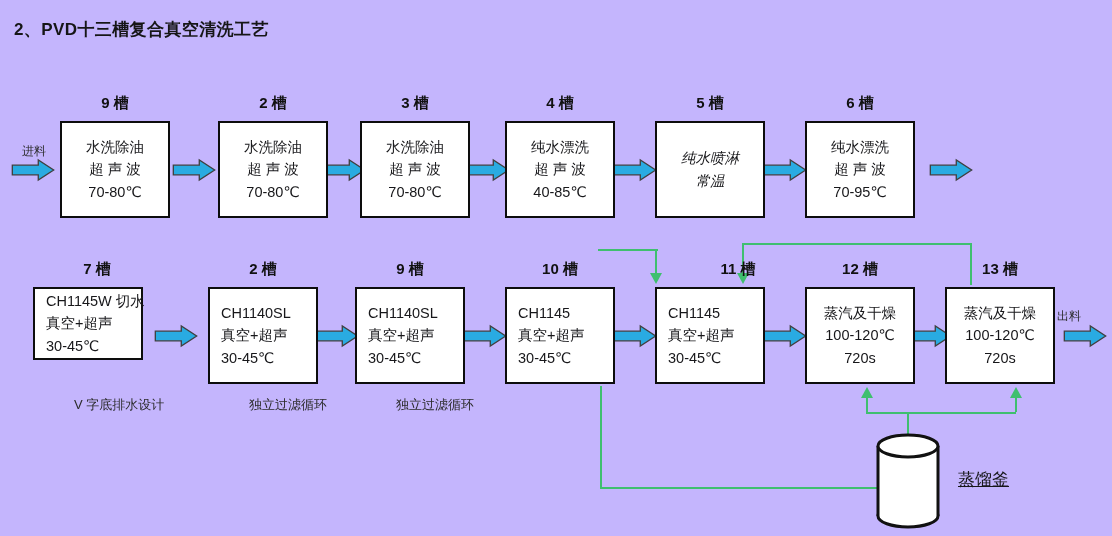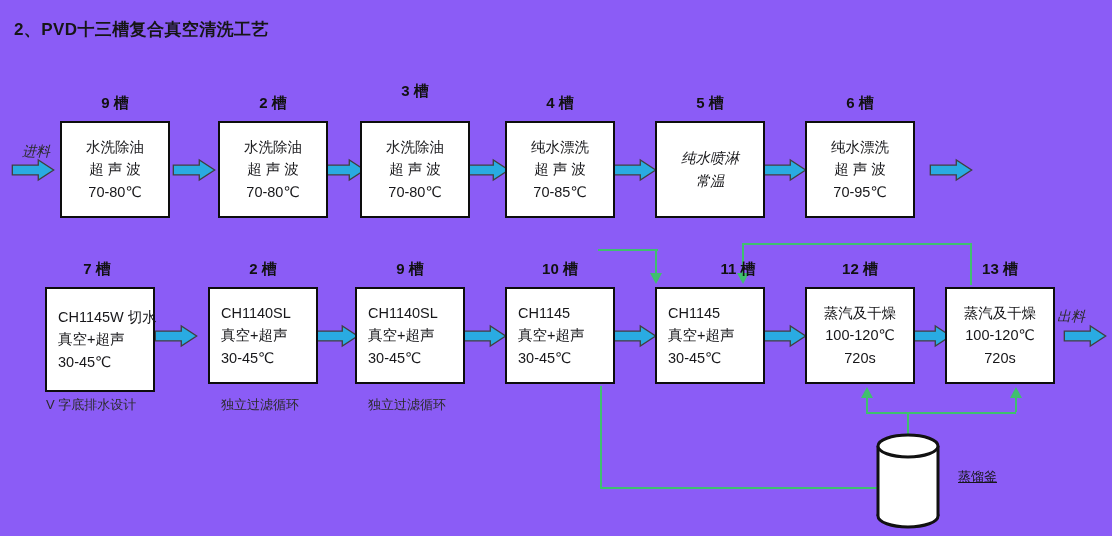--- a/index.html
+++ b/index.html
@@ -8,21 +8,21 @@
     background: #ffffff;
   }
   body {
     font-family: "Liberation Sans", "DejaVu Sans", sans-serif;
     color: #1a1a1a;
   }
   #canvas {
     position: relative;
     width: 1112px;
     height: 536px;
-    background: #8b5cf6;
+    background: #c4b5fd;
     overflow: hidden;
   }
   #title {
     position: absolute;
     left: 14px;
     top: 18px;
     font-size: 17px;
     font-weight: bold;
     letter-spacing: 0.4px;
     color: #161616;
@@ -62,29 +62,29 @@
     white-space: nowrap;
     z-index: 5;
   }
   
   .foot {
     position: absolute;
     font-size: 13px;
     color: #2b2b2b;
     white-space: nowrap;
     z-index: 5;
+    margin-left: 28px;
   }
   
   .endlabel {
     position: absolute;
-    font-size: 14px;
+    font-size: 12px;
     color: #2b2b2b;
     white-space: nowrap;
     z-index: 6;
-    font-style: italic;
   }
   
   .barrow {
     position: absolute;
     z-index: 3;
   }
   
   .gline {
     position: absolute;
     background: #3fbf6f;
@@ -112,21 +112,21 @@
     border-bottom: 6px solid transparent;
     border-left: 11px solid #3fbf6f;
   }
   
   #tank {
     position: absolute;
     z-index: 4;
   }
   #tank-label {
     position: absolute;
-    font-size: 13px;
+    font-size: 17px;
     color: #17171a;
     white-space: nowrap;
     z-index: 6;
     text-decoration: underline;
   }
 </style>
 </head>
 <body>
 
 <div id="canvas">
@@ -144,42 +144,42 @@
         <div class="ln">水洗除油</div>
         <div class="ln ">超 声 波</div>
         <div class="ln">70-80℃</div>
       </div>
       <div class="cap" style="left: 218px; top: 94px; width: 110px; text-align: center;">2 槽</div>
       <div class="pbox" style="left: 360px; top: 121px; width: 110px; height: 97px;">
         <div class="ln">水洗除油</div>
         <div class="ln ">超 声 波</div>
         <div class="ln">70-80℃</div>
       </div>
-      <div class="cap" style="left: 360px; top: 82px; width: 110px;">3 槽</div>
+      <div class="cap" style="left: 360px; top: 94px; width: 110px;">3 槽</div>
       <div class="pbox" style="left: 505px; top: 121px; width: 110px; height: 97px;">
         <div class="ln">纯水漂洗</div>
         <div class="ln ">超 声 波</div>
-        <div class="ln">70-85℃</div>
+        <div class="ln">40-85℃</div>
       </div>
       <div class="cap" style="left: 505px; top: 94px; width: 110px;">4 槽</div>
       <div class="pbox" style="left: 655px; top: 121px; width: 110px; height: 97px; font-style: italic;">
         <div class="ln">纯水喷淋</div>
         <div class="ln">常温</div>
       </div>
       <div class="cap" style="left: 655px; top: 94px; width: 110px;">5 槽</div>
       <div class="pbox" style="left: 805px; top: 121px; width: 110px; height: 97px;">
         <div class="ln">纯水漂洗</div>
         <div class="ln ">超 声 波</div>
         <div class="ln">70-95℃</div>
       </div>
       <div class="cap" style="left: 805px; top: 94px; width: 110px;">6 槽</div>
     </div>
 
   <div id="row2-layer">
-      <div class="pbox lefttext" style="left: 33px; top: 287px; width: 110px; height: 105px; margin-left: 12px;">
+      <div class="pbox lefttext" style="left: 33px; top: 287px; width: 110px; height: 73px;">
         <div class="ln">CH1145W 切水</div>
         <div class="ln">真空+超声</div>
         <div class="ln">30-45℃</div>
       </div>
       <div class="cap" style="left: 42px; top: 260px; width: 110px;">7 槽</div>
       <div class="foot" style="left: 46px; top: 396px;">V 字底排水设计</div>
       <div class="pbox lefttext" style="left: 208px; top: 287px; width: 110px; height: 97px;">
         <div class="ln">CH1140SL</div>
         <div class="ln">真空+超声</div>
         <div class="ln">30-45℃</div>

